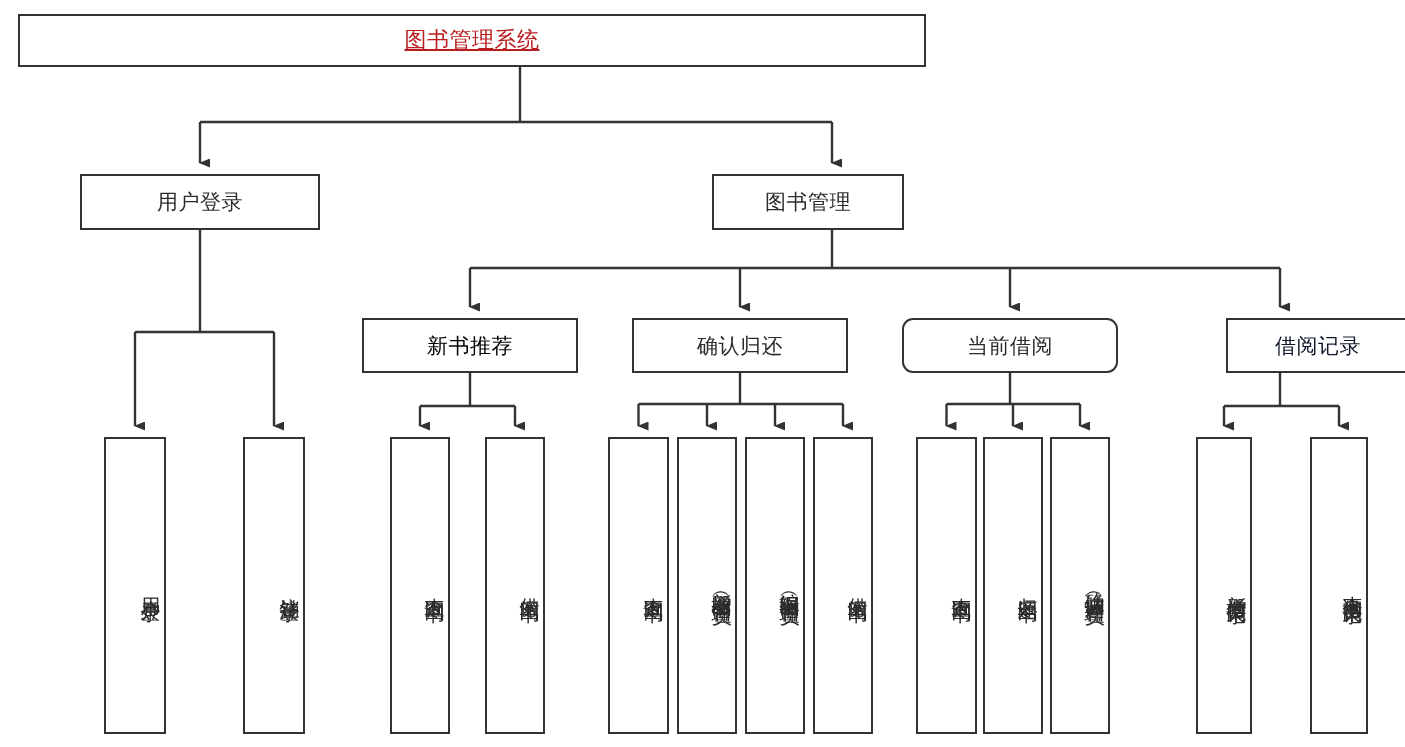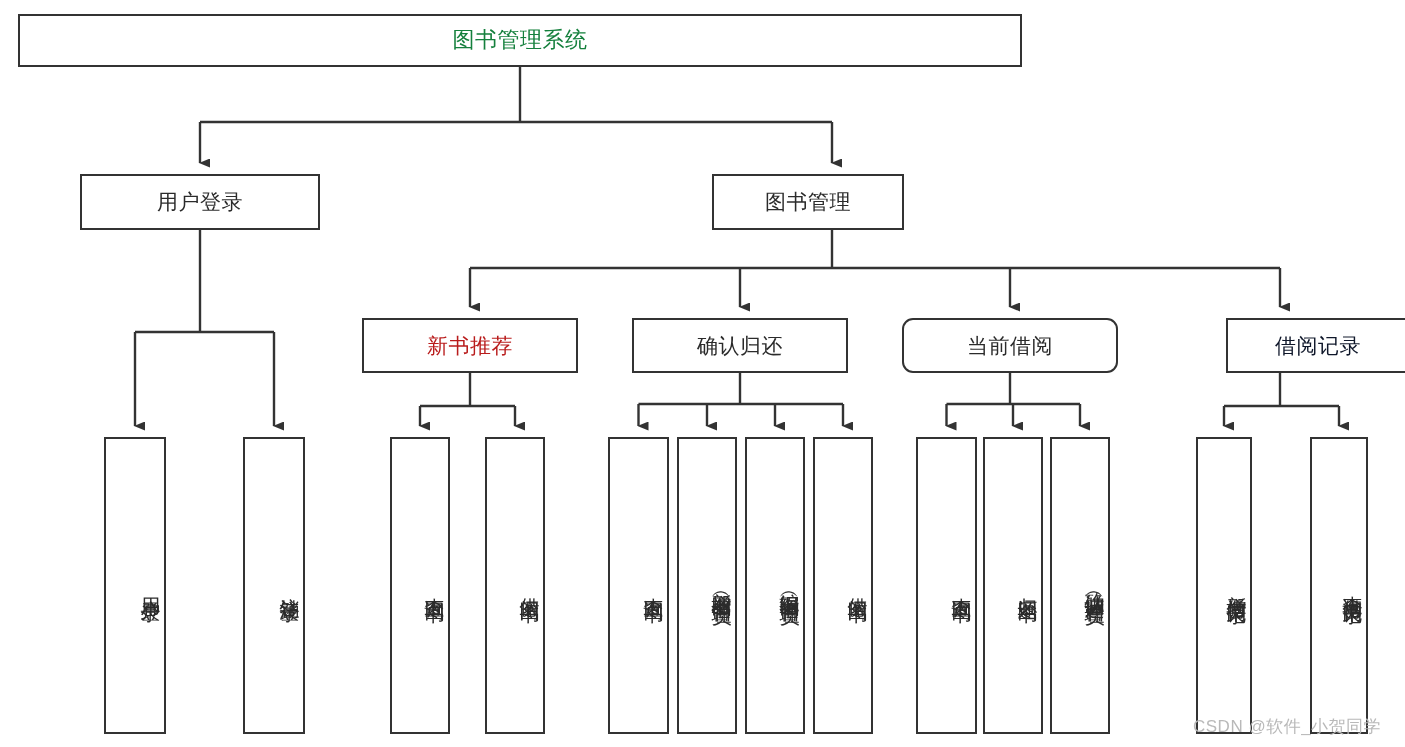--- a/index.html
+++ b/index.html
@@ -103,30 +103,30 @@
         <path d="M 946.5 404 L 946.5 426" stroke="#333333" stroke-width="2.4" fill="none" marker-end="url(#arrowhead)"></path>
         <path d="M 1013 404 L 1013 426" stroke="#333333" stroke-width="2.4" fill="none" marker-end="url(#arrowhead)"></path>
         <path d="M 1080 404 L 1080 426" stroke="#333333" stroke-width="2.4" fill="none" marker-end="url(#arrowhead)"></path>
         <path d="M 1280 373 L 1280 406" stroke="#333333" stroke-width="2.4" fill="none"></path>
         <path d="M 1224 406 L 1339 406" stroke="#333333" stroke-width="2.4" fill="none"></path>
         <path d="M 1224 406 L 1224 426" stroke="#333333" stroke-width="2.4" fill="none" marker-end="url(#arrowhead)"></path>
         <path d="M 1339 406 L 1339 426" stroke="#333333" stroke-width="2.4" fill="none" marker-end="url(#arrowhead)"></path>
       </g>
   </svg>
   <div id="node-layer">
-      <div class="node horiz root" style="left: 18px; top: 14px; width: 1004px; height: 53px; border-color: rgb(51, 51, 51); background: rgb(255, 255, 255); color: #15803d;">
+      <div class="node horiz root" style="left: 18px; top: 14px; width: 908px; height: 53px; border-color: rgb(51, 51, 51); background: rgb(255, 255, 255); color: #b91c1c; text-decoration: underline;">
         <span>图书管理系统</span>
       </div>
       <div class="node horiz" style="left: 80px; top: 174px; width: 240px; height: 56px; border-color: rgb(51, 51, 51); background: rgb(255, 255, 255); color: rgb(43, 43, 43);">
         <span>用户登录</span>
       </div>
       <div class="node horiz" style="left: 712px; top: 174px; width: 192px; height: 56px; border-color: rgb(51, 51, 51); background: rgb(255, 255, 255); color: rgb(43, 43, 43);">
         <span>图书管理</span>
       </div>
-      <div class="node horiz" style="left: 362px; top: 318px; width: 216px; height: 55px; border-color: rgb(51, 51, 51); background: rgb(255, 255, 255); color: #b91c1c;">
+      <div class="node horiz" style="left: 362px; top: 318px; width: 216px; height: 55px; border-color: rgb(51, 51, 51); background: rgb(255, 255, 255); color: #000000;">
         <span>新书推荐</span>
       </div>
       <div class="node horiz" style="left: 632px; top: 318px; width: 216px; height: 55px; border-color: rgb(51, 51, 51); background: rgb(255, 255, 255); color: rgb(43, 43, 43);">
         <span>确认归还</span>
       </div>
       <div class="node horiz" style="left: 902px; top: 318px; width: 216px; height: 55px; border-color: rgb(51, 51, 51); background: rgb(255, 255, 255); color: rgb(43, 43, 43); border-radius: 11px;">
         <span>当前借阅</span>
       </div>
       <div class="node horiz" style="left: 1226px; top: 318px; width: 184px; height: 55px; border-color: rgb(51, 51, 51); background: rgb(255, 255, 255); color: #0f172a;">
         <span>借阅记录</span>
@@ -164,14 +164,13 @@
       <div class="node vert" style="left: 1050px; top: 437px; width: 60px; height: 297px; border-color: rgb(51, 51, 51); background: rgb(255, 255, 255); color: rgb(43, 43, 43);">
         <span>确认归还（管理员）</span>
       </div>
       <div class="node vert" style="left: 1196px; top: 437px; width: 56px; height: 297px; border-color: rgb(51, 51, 51); background: rgb(255, 255, 255); color: rgb(43, 43, 43);">
         <span>新增借阅记录</span>
       </div>
       <div class="node vert" style="left: 1310px; top: 437px; width: 58px; height: 297px; border-color: rgb(51, 51, 51); background: rgb(255, 255, 255); color: rgb(43, 43, 43);">
         <span>查询借阅记录</span>
       </div>
     </div>
-  <div class="watermark" style="left: 1193px; top: 715px; color: rgb(185, 185, 185);">CSDN @软件_小贺同学</div>
 </div>
 
 </body></html>

